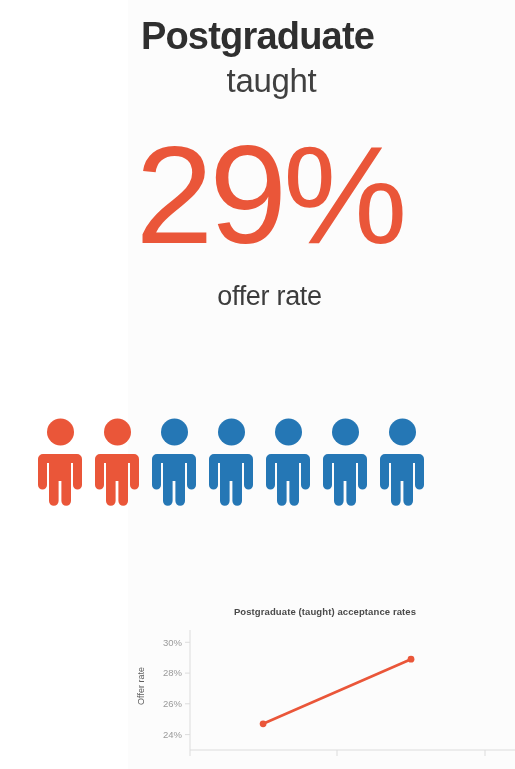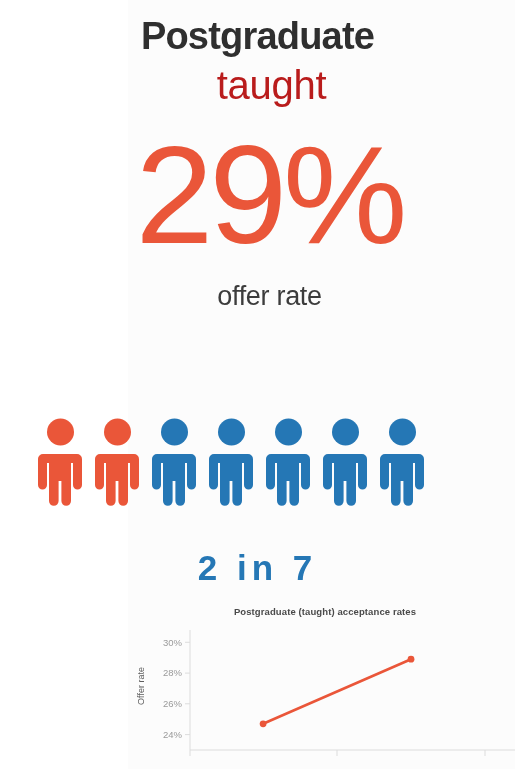--- a/index.html
+++ b/index.html
@@ -48,24 +48,24 @@
     display: block;
     font-size: 38px;
     font-weight: 700;
     letter-spacing: -0.8px;
     color: #2f2f2f;
     line-height: 1.18;
   }
   .title-sub {
     display: block;
     margin-top: 2px;
-    font-size: 40px;
+    font-size: 33px;
     font-weight: 400;
     letter-spacing: -0.3px;
-    color: #b91c1c;
+    color: #404040;
     line-height: 1.2;
     padding-left: 28px;
   }
 
   
   .stat-block {
     position: absolute;
     left: 0;
     top: 124px;
     width: 515px;
@@ -222,21 +222,20 @@
       <path d="M12 40 h33 a5 5 0 0 1 5 5 v26 a4.5 4.5 0 0 1 -9 0 v-22 h-2 v38 a4.8 4.8 0 0 1 -9.6 0 v-20 h-2.8 v20 a4.8 4.8 0 0 1 -9.6 0 v-38 h-2 v22 a4.5 4.5 0 0 1 -9 0 v-26 a5 5 0 0 1 5 -5 z" fill="#2577b5"></path>
     </svg>
 
     <svg class="person" viewBox="0 0 57 92">
       <circle cx="28.5" cy="18" r="13.5" fill="#2577b5"></circle>
       <path d="M12 40 h33 a5 5 0 0 1 5 5 v26 a4.5 4.5 0 0 1 -9 0 v-22 h-2 v38 a4.8 4.8 0 0 1 -9.6 0 v-20 h-2.8 v20 a4.8 4.8 0 0 1 -9.6 0 v-38 h-2 v22 a4.5 4.5 0 0 1 -9 0 v-26 a5 5 0 0 1 5 -5 z" fill="#2577b5"></path>
     </svg>
 
   </div>
 
-  <div class="ratio" style="color: rgb(37, 119, 181);">2  in  7</div>
 
   <div class="chart">
 
     <div class="chart-title">Postgraduate (taught) acceptance rates</div>
 
     <svg class="chart-svg" viewBox="0 0 387 169">
 
       <text class="axis-label-y" x="16" y="86" transform="rotate(-90 16 86)" text-anchor="middle">Offer rate</text>
 
       <text class="tick-text" x="54" y="45.5" text-anchor="end">30%</text>

